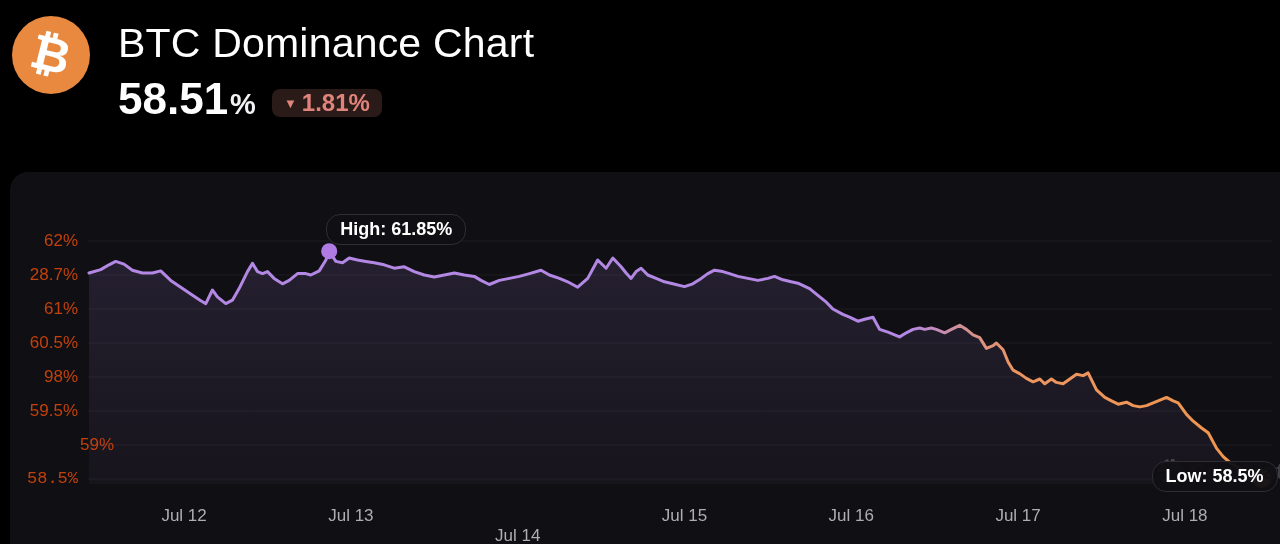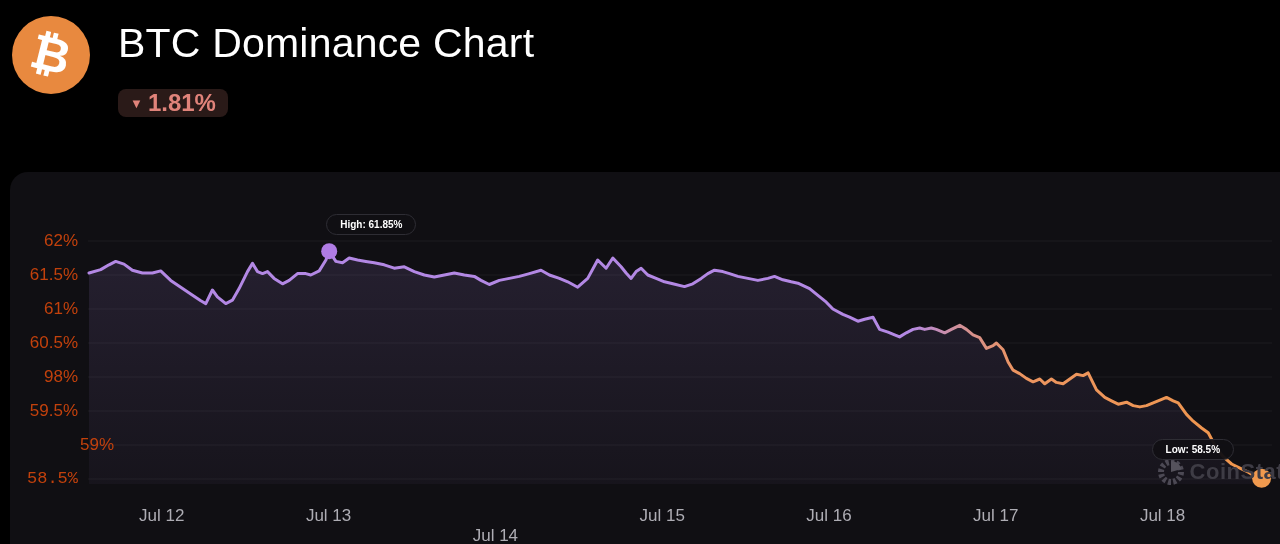--- a/index.html
+++ b/index.html
@@ -40,50 +40,51 @@
   .card {
     position: absolute; left: 10px; top: 172px; width: 1290px; height: 390px;
     border-radius: 18px;
   }
   #chart-svg { position: absolute; left: 0; top: 0; z-index: 2; pointer-events: none; }
   .axis-label-y {
     position: absolute; left: 0; width: 78px; text-align: right;
     font-size: 17px; color: #c2410c; z-index: 2;
   }
   .axis-label-x {
-    position: absolute; width: 90px; text-align: left;
+    position: absolute; width: 90px; text-align: center;
     font-size: 17px; color: #aeadb4; z-index: 2;
   }
   .plot-hover { position: absolute; left: 88px; top: 190px; width: 1184px; height: 300px; z-index: 5; }
 
   
   .tooltip {
     position: absolute; z-index: 6;
     background: rgba(17,16,20,0.96);
     border: 1px solid #2e2d34; border-radius: 14px;
     padding: 4px 13px; white-space: nowrap;
-    font-size: 10px; font-weight: 700; color: #fff;
+    font-size: 18px; font-weight: 700; color: #fff;
   }
 
   
   .watermark {
     position: absolute; z-index: 4; display: flex; align-items: center; gap: 4px;
   }
   .watermark .wm-text { font-size: 22px; font-weight: 700; color: #3e3c45; letter-spacing: 0.5px; }
 </style>
 </head>
 <body>
 
 <div id="stage">
 
   <div class="logo" id="logo" style="background: rgb(232, 137, 63);">
     <span class="btc-glyph">₿</span>
   </div>
   <div class="title">BTC Dominance Chart</div>
   <div class="value-row">
+    <div><span class="big-value">58.51</span><span class="big-unit">%</span></div>
     <div class="change-badge" id="change-badge" style="background: rgb(42, 26, 24); color: rgb(224, 131, 122);">
       <span class="tri">▼</span>
       <span>1.81%</span>
     </div>
   </div>
 
   <div class="card" id="card" style="background: rgb(16, 15, 19);"></div>
 
   <svg id="chart-svg" width="1280" height="544">
       <defs>
@@ -108,21 +109,21 @@
       <line x1="88" y1="445.0" x2="1272" y2="445.0" stroke="rgba(255,255,255,0.06)" stroke-width="1"></line>
       <line x1="88" y1="479.0" x2="1272" y2="479.0" stroke="rgba(255,255,255,0.06)" stroke-width="1"></line>
       <path d="M89.0,273.0L100.7,269.6L109.0,264.8L115.7,261.4L124.0,264.1L132.4,270.2L142.4,273.0L152.4,273.0L160.7,270.9L170.7,280.4L180.7,287.2L190.7,294.0L200.8,300.8L205.8,303.6L212.4,290.0L217.4,296.8L225.8,303.6L232.4,300.2L239.1,288.6L247.5,271.6L252.5,263.4L257.5,271.6L262.5,273.6L267.5,271.6L274.1,278.4L282.5,283.8L289.2,280.4L297.5,273.6L305.8,273.6L310.8,275.0L319.2,270.9L325.9,260.0L329.2,251.2L335.9,261.4L342.5,262.8L349.2,258.0L357.5,260.0L365.9,261.4L374.2,262.8L384.2,264.8L394.2,268.2L404.3,266.8L414.3,271.6L424.3,275.0L434.3,277.0L444.3,275.0L454.3,273.0L464.3,275.0L474.3,276.4L481.0,280.4L489.3,284.5L499.3,280.4L509.3,278.4L519.3,276.4L529.4,273.6L541.0,270.2L549.4,275.0L559.4,278.4L567.7,281.8L577.7,287.2L587.7,278.4L597.7,260.0L606.1,268.2L612.8,258.0L621.1,266.8L626.1,273.0L631.1,278.4L636.1,271.6L641.1,268.2L647.8,275.0L656.1,278.4L664.5,281.8L672.8,283.8L684.5,286.6L692.8,283.8L701.2,278.4L707.8,273.6L714.5,270.2L722.8,271.6L729.5,273.6L737.9,276.4L747.9,278.4L757.9,280.4L767.9,278.4L774.5,276.4L782.9,279.8L791.2,281.8L797.9,283.2L809.6,288.6L817.9,295.4L826.3,302.2L832.9,309.0L842.9,314.4L849.6,317.2L857.9,321.2L864.6,319.2L873.0,317.2L879.6,329.4L888.0,332.1L894.6,334.8L899.6,336.9L906.3,332.8L913.0,329.4L919.7,328.0L924.7,329.4L931.3,328.0L936.3,329.4L944.7,332.8L951.4,329.4L959.7,325.3L966.4,329.4L973.0,334.8L979.7,337.6L986.4,348.4L993.1,345.7L996.4,343.0L1003.1,349.8L1008.1,362.0L1013.1,370.2L1019.7,373.6L1026.4,378.4L1033.1,381.8L1039.8,379.0L1044.8,383.8L1051.4,379.0L1056.4,382.4L1063.1,383.8L1069.8,379.0L1076.5,374.3L1083.1,375.6L1088.1,372.9L1096.5,389.9L1104.8,397.4L1111.5,400.8L1118.2,404.2L1126.5,402.2L1133.2,405.6L1139.8,406.9L1146.5,405.6L1153.2,402.8L1159.9,400.1L1166.5,397.4L1173.2,400.8L1178.2,402.8L1186.5,414.4L1193.2,421.2L1201.6,428.0L1208.2,432.8L1216.6,448.4L1223.2,456.6L1231.6,464.0L1239.9,468.1L1248.3,472.2L1254.9,476.3L1261.6,478.3L1261.6,484L89.0,484Z" fill="url(#areaGrad)"></path>
       <path d="M89.0,273.0L100.7,269.6L109.0,264.8L115.7,261.4L124.0,264.1L132.4,270.2L142.4,273.0L152.4,273.0L160.7,270.9L170.7,280.4L180.7,287.2L190.7,294.0L200.8,300.8L205.8,303.6L212.4,290.0L217.4,296.8L225.8,303.6L232.4,300.2L239.1,288.6L247.5,271.6L252.5,263.4L257.5,271.6L262.5,273.6L267.5,271.6L274.1,278.4L282.5,283.8L289.2,280.4L297.5,273.6L305.8,273.6L310.8,275.0L319.2,270.9L325.9,260.0L329.2,251.2L335.9,261.4L342.5,262.8L349.2,258.0L357.5,260.0L365.9,261.4L374.2,262.8L384.2,264.8L394.2,268.2L404.3,266.8L414.3,271.6L424.3,275.0L434.3,277.0L444.3,275.0L454.3,273.0L464.3,275.0L474.3,276.4L481.0,280.4L489.3,284.5L499.3,280.4L509.3,278.4L519.3,276.4L529.4,273.6L541.0,270.2L549.4,275.0L559.4,278.4L567.7,281.8L577.7,287.2L587.7,278.4L597.7,260.0L606.1,268.2L612.8,258.0L621.1,266.8L626.1,273.0L631.1,278.4L636.1,271.6L641.1,268.2L647.8,275.0L656.1,278.4L664.5,281.8L672.8,283.8L684.5,286.6L692.8,283.8L701.2,278.4L707.8,273.6L714.5,270.2L722.8,271.6L729.5,273.6L737.9,276.4L747.9,278.4L757.9,280.4L767.9,278.4L774.5,276.4L782.9,279.8L791.2,281.8L797.9,283.2L809.6,288.6L817.9,295.4L826.3,302.2L832.9,309.0L842.9,314.4L849.6,317.2L857.9,321.2L864.6,319.2L873.0,317.2L879.6,329.4L888.0,332.1L894.6,334.8L899.6,336.9L906.3,332.8L913.0,329.4L919.7,328.0L924.7,329.4L931.3,328.0L936.3,329.4L944.7,332.8L951.4,329.4L959.7,325.3L966.4,329.4L973.0,334.8L979.7,337.6L986.4,348.4L993.1,345.7L996.4,343.0L1003.1,349.8L1008.1,362.0L1013.1,370.2L1019.7,373.6L1026.4,378.4L1033.1,381.8L1039.8,379.0L1044.8,383.8L1051.4,379.0L1056.4,382.4L1063.1,383.8L1069.8,379.0L1076.5,374.3L1083.1,375.6L1088.1,372.9L1096.5,389.9L1104.8,397.4L1111.5,400.8L1118.2,404.2L1126.5,402.2L1133.2,405.6L1139.8,406.9L1146.5,405.6L1153.2,402.8L1159.9,400.1L1166.5,397.4L1173.2,400.8L1178.2,402.8L1186.5,414.4L1193.2,421.2L1201.6,428.0L1208.2,432.8L1216.6,448.4L1223.2,456.6L1231.6,464.0L1239.9,468.1L1248.3,472.2L1254.9,476.3L1261.6,478.3" fill="none" stroke="url(#strokeGrad)" stroke-width="3" stroke-linejoin="round" stroke-linecap="round"></path>
       <circle cx="329.1928" cy="251.1999999999999" r="8" fill="#b07ce4"></circle>
       <circle cx="1261.6048000000003" cy="478.32000000000016" r="9.5" fill="#f0994e"></circle>
     </svg>
 
   <div id="axis-labels">
       <div class="axis-label-y" style="top: 231px;">62%</div>
-      <div class="axis-label-y" style="top: 265px;">61.5%</div>
+      <div class="axis-label-y" style="top: 265px;">28.7%</div>
       <div class="axis-label-y" style="top: 299px;">61%</div>
       <div class="axis-label-y" style="top: 333px;">60.5%</div>
       <div class="axis-label-y" style="top: 367px;">98%</div>
       <div class="axis-label-y" style="top: 401px;">59.5%</div>
       <div class="axis-label-y" style="top: 435px; margin-left: 36px;">59%</div>
       <div class="axis-label-y" style="top: 469px; font-family: Liberation Mono, monospace;">58.5%</div>
       <div class="axis-label-x" style="left: 139.077px; top: 506px;">Jul 12</div>
       <div class="axis-label-x" style="left: 305.877px; top: 506px;">Jul 13</div>
       <div class="axis-label-x" style="left: 472.677px; top: 526px;">Jul 14</div>
       <div class="axis-label-x" style="left: 639.477px; top: 506px;">Jul 15</div>
@@ -135,15 +136,15 @@
 
   <div class="watermark" id="watermark" style="left: 1155.6px; top: 457.32px;">
     <svg width="30" height="30" viewBox="0 0 30 30">
       <circle cx="15" cy="15" r="10" fill="none" stroke="#4c4954" stroke-width="6" stroke-dasharray="3 2.2"></circle>
       <path d="M15 15 L15 4 A11 11 0 0 1 25.5 12 Z" fill="#55525c"></path>
     </svg>
     <span class="wm-text">CoinStats</span>
   </div>
 
   <div class="tooltip" id="tt-high" style="left: 326.193px; top: 214.2px;">High: 61.85%</div>
-  <div class="tooltip" id="tt-low" style="left: 1151.6px; top: 439px;">Low: 58.5%</div>
+  <div class="tooltip" id="tt-low" style="left: 1151.6px; top: 461px;">Low: 58.5%</div>
 
 </div>
 
 </body></html>

